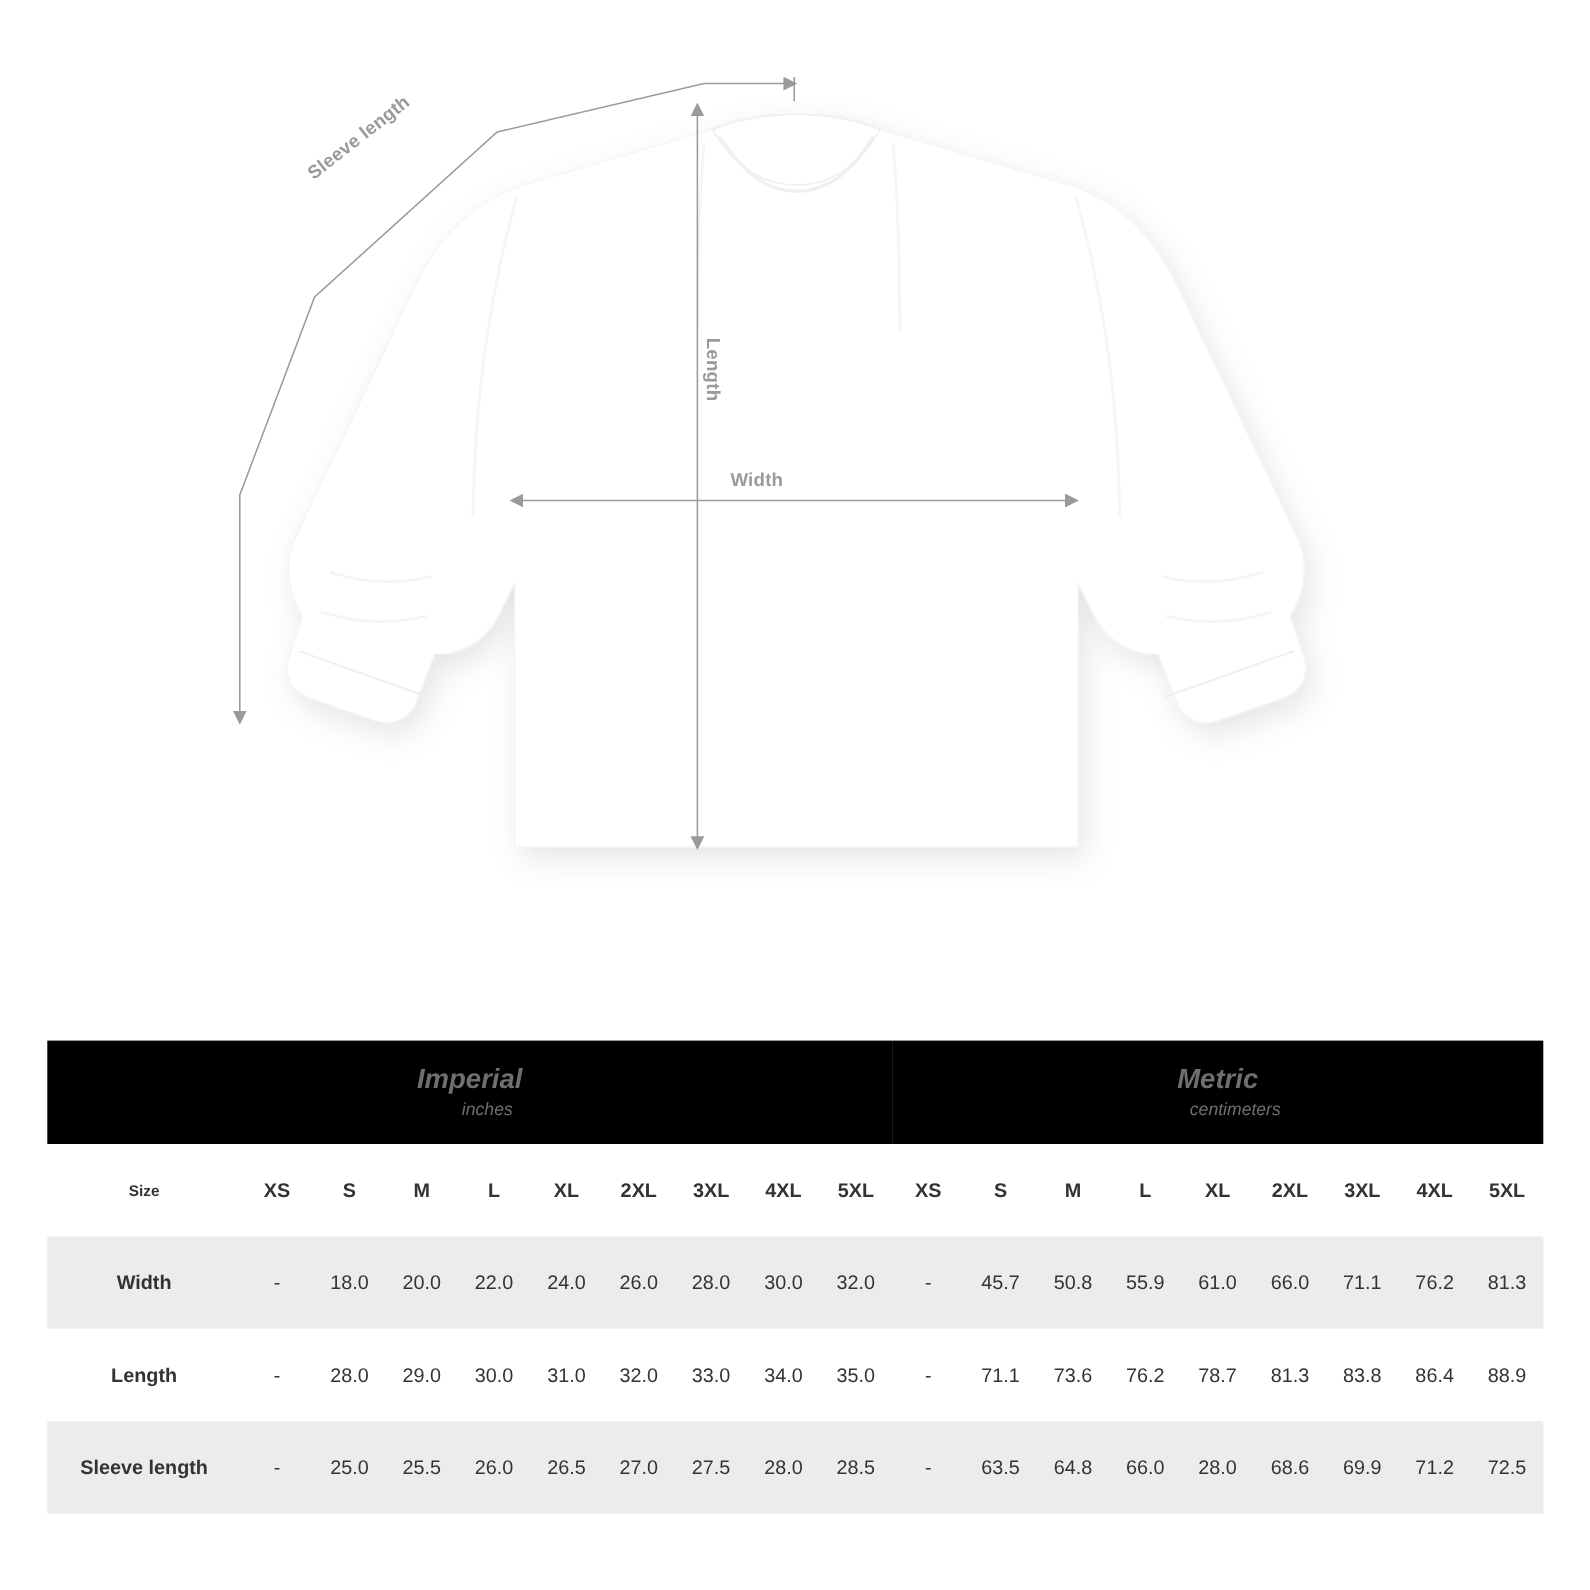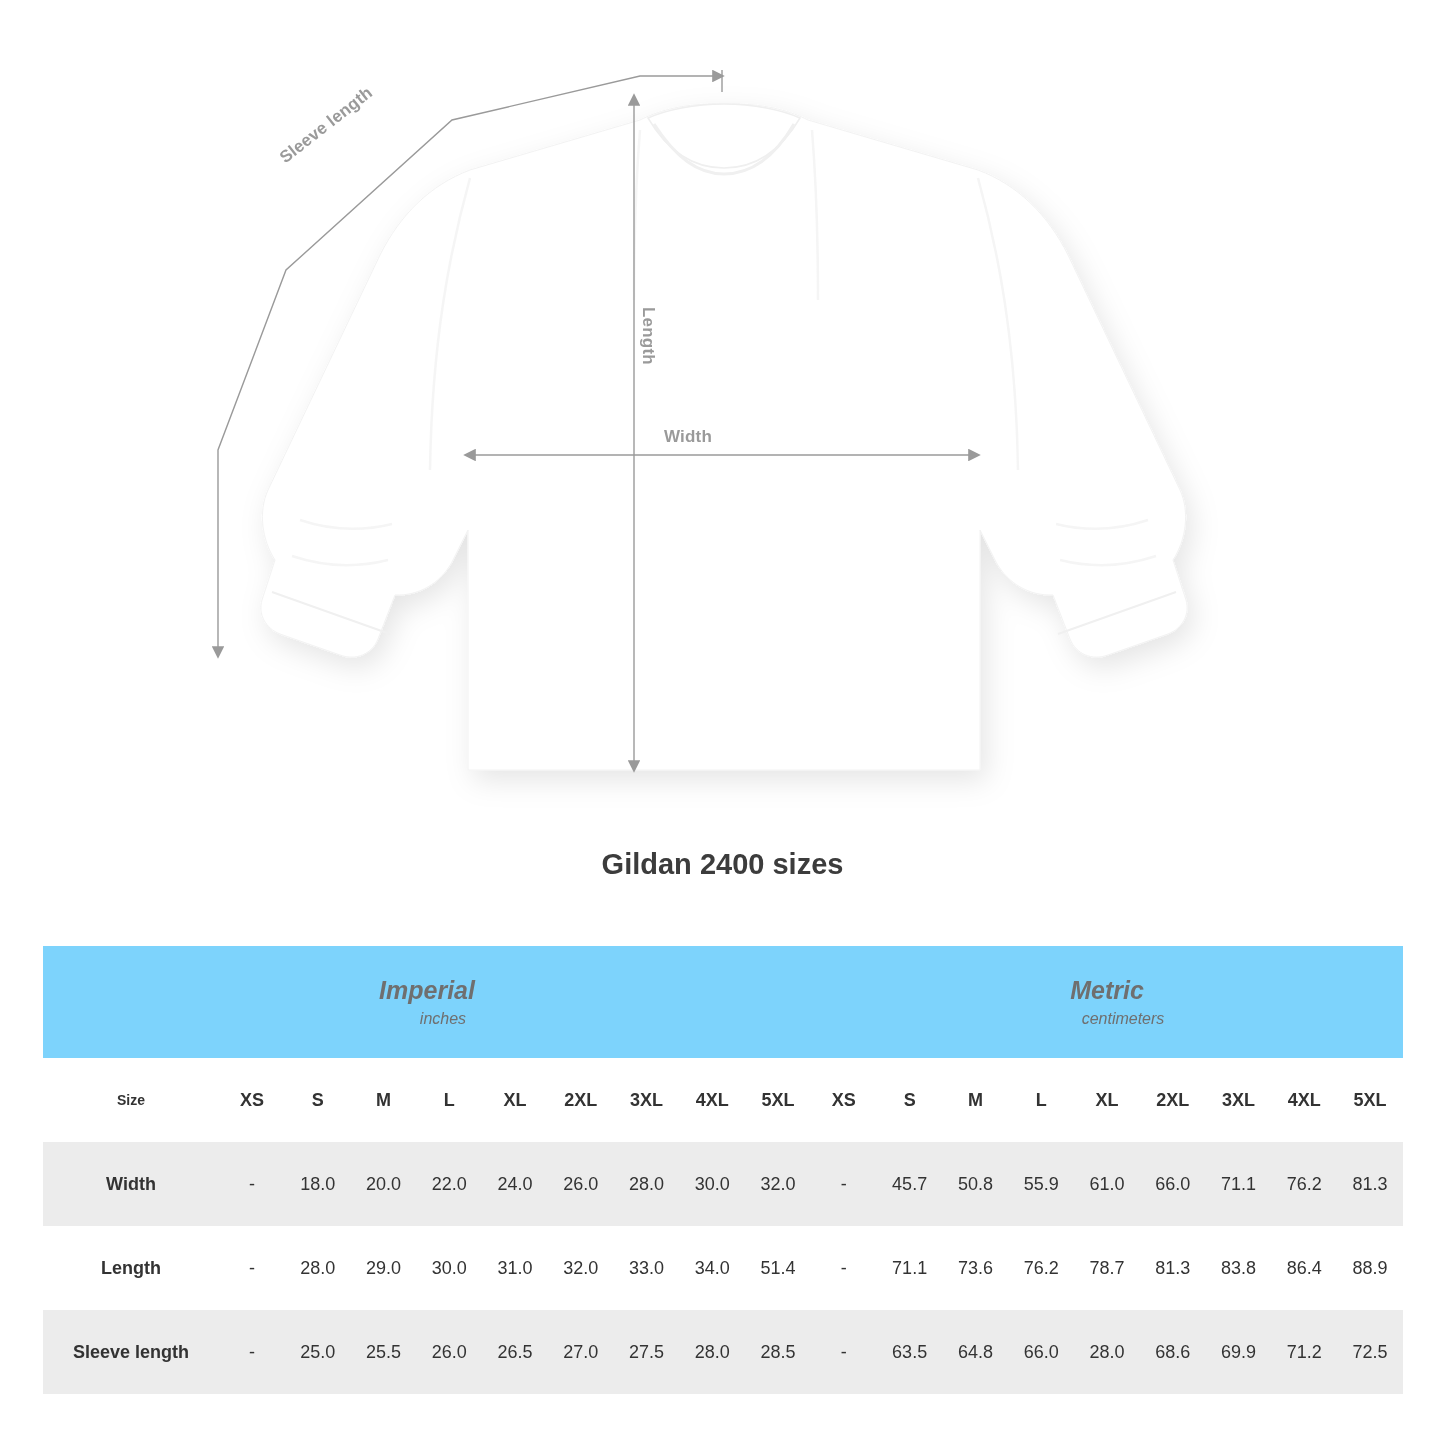--- a/index.html
+++ b/index.html
@@ -71,22 +71,22 @@
   }
   table.size-table td, table.size-table th {
     border: none;
     text-align: center;
     vertical-align: middle;
     font-size: 18px;
     color: #333333;
   }
   
   .unit-row td {
-    height: 112px;
-    background: #7dd3fc;
+    height: 94px;
+    background: #000000;
   }
   .unit-name {
     font-size: 25px;
     font-style: italic;
     font-weight: bold;
     color: #6f6f6f;
     line-height: 1.15;
   }
   .unit-sub {
     font-size: 16px;
@@ -196,21 +196,20 @@
         <path d="M466 455 L 978 455" marker-start="url(#arrowstart)" marker-end="url(#arrow)"></path>
       </g>
     </svg>
 
     <div class="dim-label" id="label-sleeve">Sleeve length</div>
     <div class="dim-label" id="label-length">Length</div>
     <div class="dim-label" id="label-width">Width</div>
   </div>
 
   <div class="title-block">
-    <div class="chart-title">Gildan 2400 sizes</div>
   </div>
 
   <div class="table-wrap">
     <table class="size-table">
       <colgroup id="cols">
           <col style="width: 176px;">
           <col style="width: 65.7778px;">
           <col style="width: 65.7778px;">
           <col style="width: 65.7778px;">
           <col style="width: 65.7778px;">
@@ -285,21 +284,21 @@
           <tr class="data-row even">
             <td class="rowhead">Length</td>
             <td>-</td>
             <td>28.0</td>
             <td>29.0</td>
             <td>30.0</td>
             <td>31.0</td>
             <td>32.0</td>
             <td>33.0</td>
             <td>34.0</td>
-            <td>51.4</td>
+            <td>35.0</td>
             <td>-</td>
             <td>71.1</td>
             <td>73.6</td>
             <td>76.2</td>
             <td>78.7</td>
             <td>81.3</td>
             <td>83.8</td>
             <td>86.4</td>
             <td>88.9</td>
           </tr>

